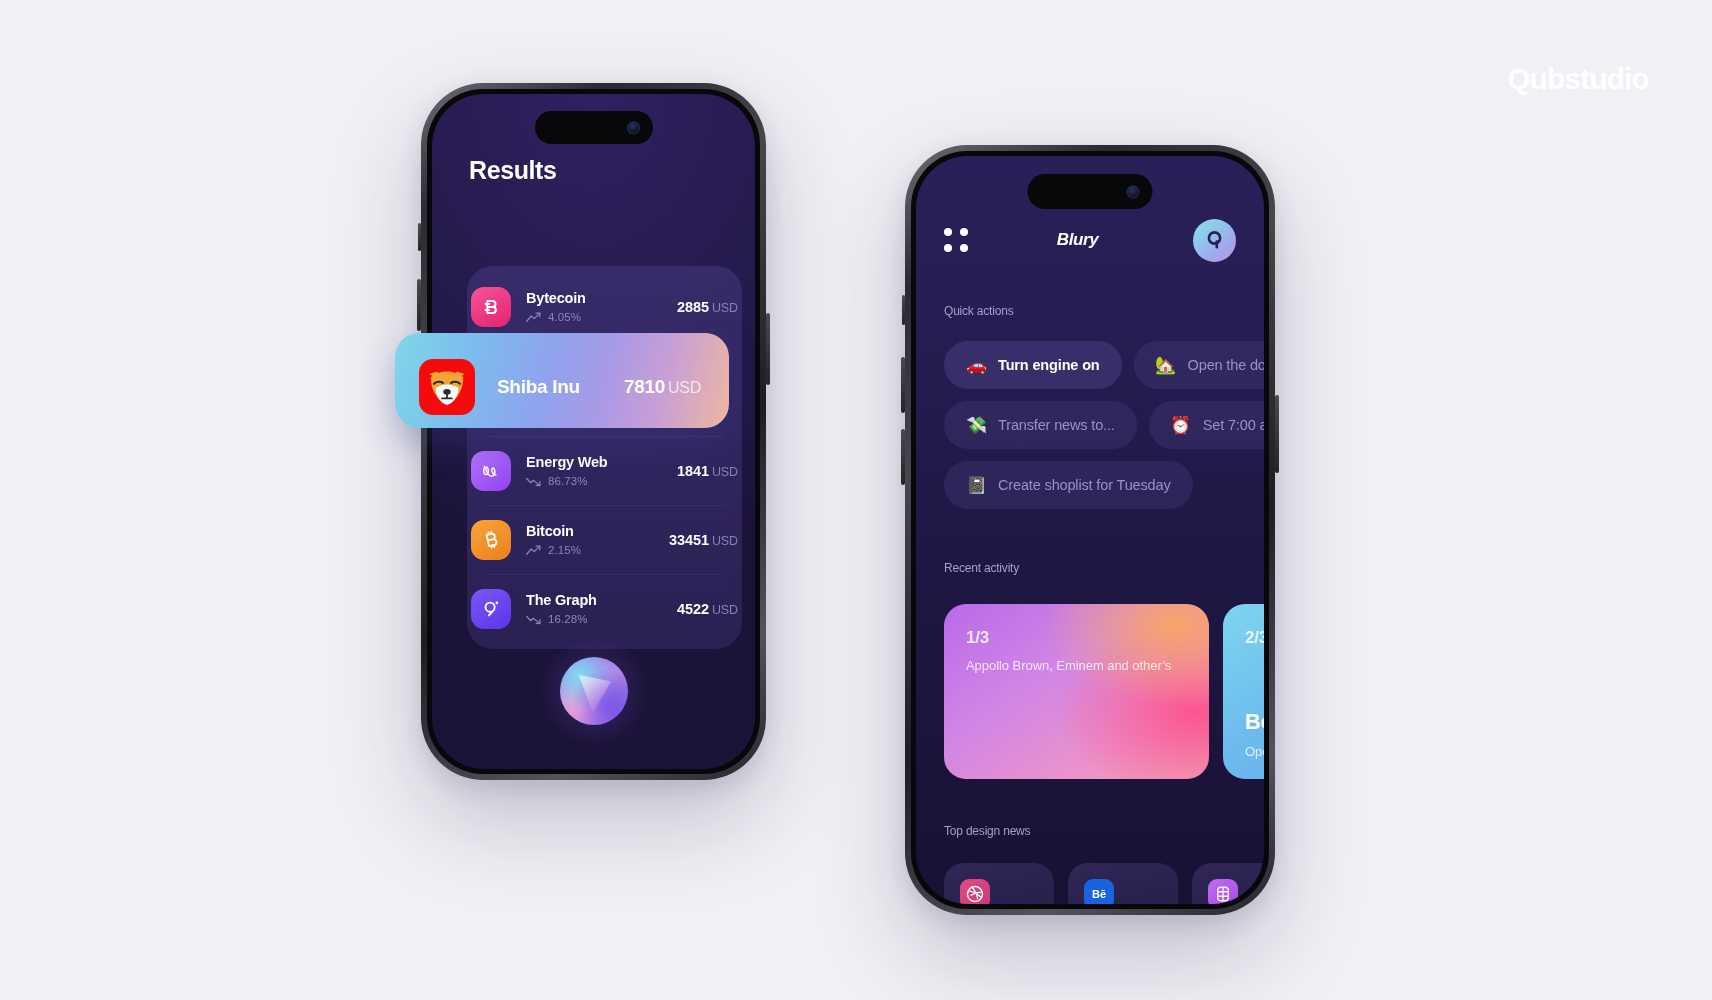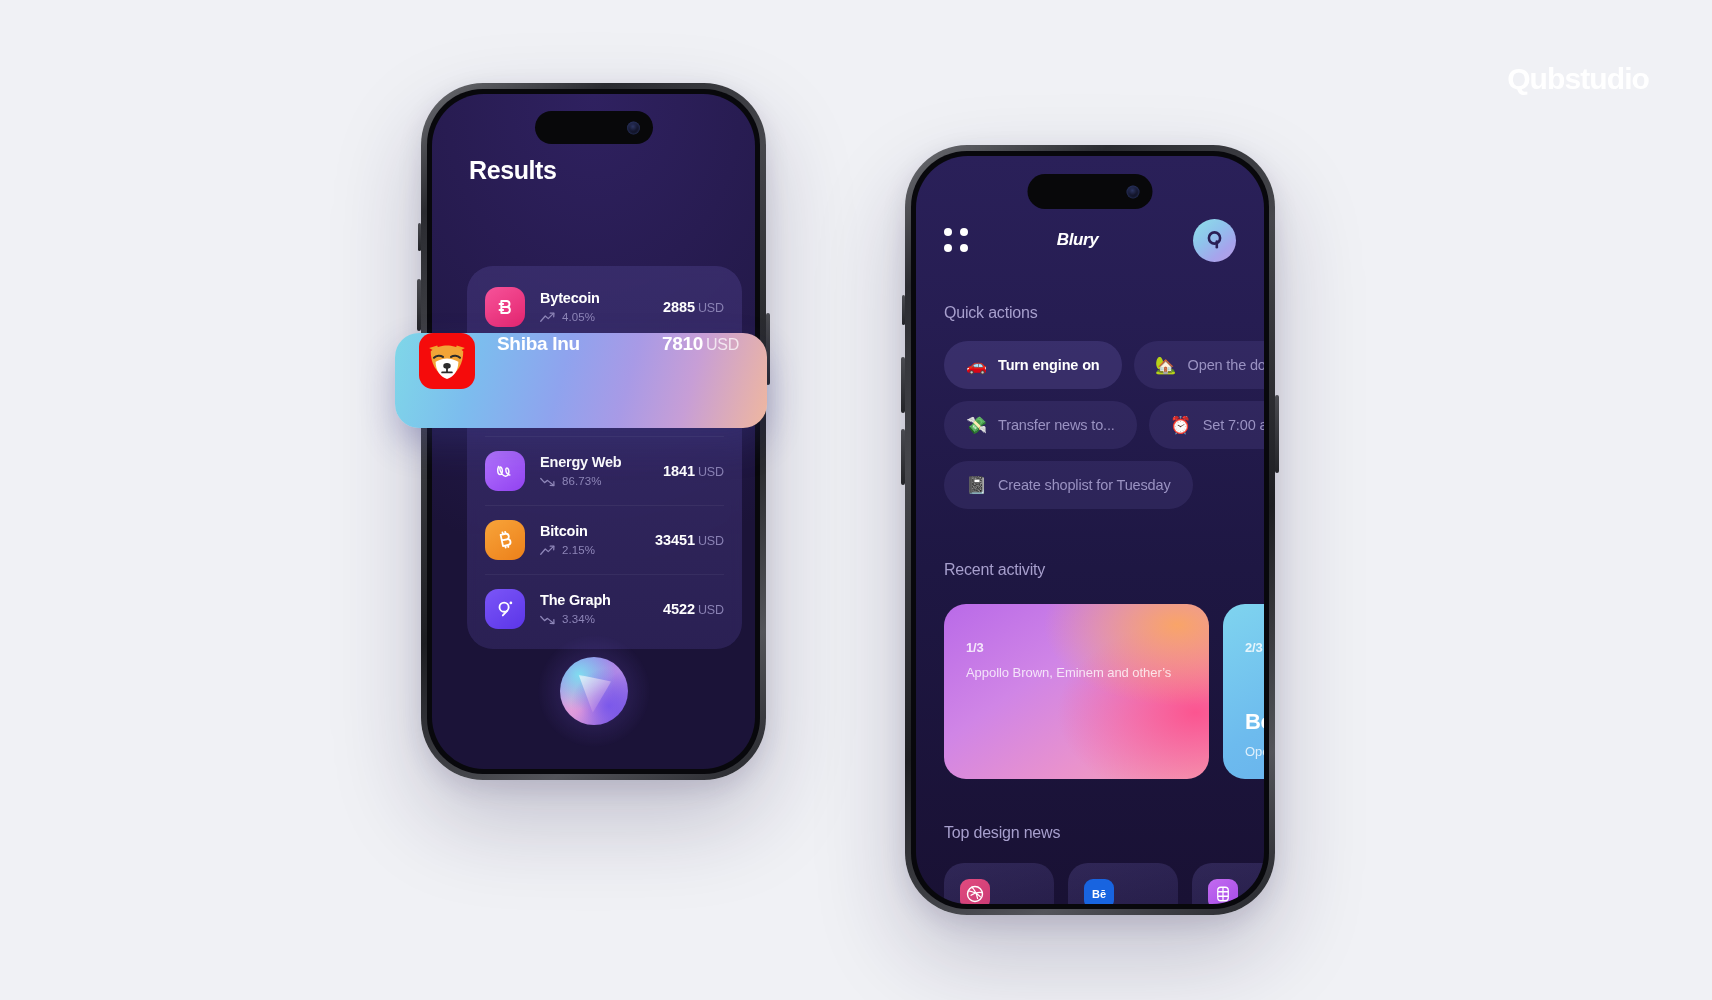--- a/index.html
+++ b/index.html
@@ -69,21 +69,21 @@
 
   .crypto-card{
     position:absolute; left:35px; top:172px; width:275px;
     background:linear-gradient(180deg, rgba(60,48,112,.78) 0%, rgba(49,38,95,.72) 100%);
     border-radius:26px;
     padding:6px 0 6px 0;
     backdrop-filter:blur(6px);
   }
   .c-row{
     display:flex; align-items:center;
-    height:69px; padding:0 18px;
+    height:69px; padding:0 4px;
     position:relative;
   }
   .c-row + .c-row::before{
     content:""; position:absolute; left:18px; right:18px; top:0; height:1px;
     background:rgba(255,255,255,.055);
   }
   .c-icon{
     width:40px;height:40px;border-radius:13px;flex:none;
     display:flex;align-items:center;justify-content:center;
     font-weight:700; color:#fff; font-size:21px;
@@ -91,25 +91,25 @@
   .c-mid{ margin-left:15px; flex:1 1 auto; min-width:0; }
   .c-name{ font-size:14.5px; font-weight:700; color:#fff; letter-spacing:-.2px; }
   .c-chg{ display:flex; align-items:center; gap:7px; margin-top:5px; }
   .c-chg svg{ width:15px;height:11px; display:block; }
   .c-chg span{ font-size:11.5px; color:#8e86b8; letter-spacing:.1px; }
   .c-price{ font-size:14.5px; font-weight:700; color:#fff; white-space:nowrap; letter-spacing:-.1px;text-align:right;}
   .c-price i{ font-style:normal; font-weight:400; color:#8a82b4; font-size:12.5px; margin-left:3px;}
 
   
   .float-row{
-    position:absolute; left:-26px; top:219px; width:372px; height:95px;
+    position:absolute; left:-26px; top:219px; width:334px; height:95px;
     border-radius:24px;
     background:linear-gradient(105deg,#7fd7e8 0%, #7cbdee 22%, #8fa3ee 45%, #a89ae6 62%, #c79ed6 78%, #efb79f 100%);
     box-shadow:0 16px 34px rgba(60,60,140,.30);
-    display:flex; padding:0 28px 0 24px;
+    display:flex; align-items:center; padding:13px 28px 0 24px;
     z-index:30;
   }
   .shiba-ic{
     width:56px;height:56px;border-radius:14px;flex:none;
     background:#f50b0b; position:relative; overflow:hidden;
     display:flex;align-items:center;justify-content:center;
   }
   .float-name{
     margin-left:22px; font-size:19px; font-weight:700; color:#fff;
     letter-spacing:-.3px; flex:1 1 auto;
@@ -153,21 +153,21 @@
   .grid-ic b{ width:8px;height:8px;border-radius:50%;background:#fff; display:block; }
   .p2-logo{ flex:1 1 auto; text-align:center; font-size:17px; font-weight:800; color:#fff;
             letter-spacing:-.4px; font-style:italic; margin-left:-6px; }
   .avatar{
     width:43px;height:43px;border-radius:50%; flex:none;
     background:linear-gradient(140deg,#8ee0e8 0%, #8fc3ec 40%, #a6a4ec 72%, #b89ce2 100%);
     display:flex;align-items:center;justify-content:center;
   }
   .avatar svg{ width:24px;height:24px; }
 
-  .sec-title{ position:absolute; left:28px; font-size:16px; color:#a79fcd; font-weight:400; letter-spacing:-.2px;}
+  .sec-title{ position:absolute; left:28px; font-size:12px; color:#a79fcd; font-weight:400; letter-spacing:-.2px;}
   #qa-title{ top:148px; }
   #ra-title{ top:405px; }
   #tdn-title{ top:668px; }
 
   .chips{ position:absolute; left:28px; top:185px; width:420px; }
   .chip-row{ display:flex; gap:12px; margin-bottom:12px; }
   .chip{
     display:flex; align-items:center; gap:11px;
     height:48px; padding:0 22px; border-radius:24px;
     background:rgba(116,104,188,.16);
@@ -185,21 +185,21 @@
   }
   .act-card.c1{
     background:
       radial-gradient(120% 110% at 88% 12%, #f9a468 0%, rgba(249,164,104,0) 42%),
       radial-gradient(95% 95% at 95% 62%, #fb5590 0%, rgba(251,85,144,0) 55%),
       linear-gradient(145deg,#b96ae8 0%, #d085e6 38%, #e992cd 70%, #f4a3b2 100%);
   }
   .act-card.c2{
     background:linear-gradient(150deg,#7fd4ef 0%, #6dbbee 45%, #62a8ea 100%);
   }
-  .act-num{ font-size:13px; font-weight:700; color:rgba(255,255,255,.82); letter-spacing:-.2px;margin-top:12px;}
+  .act-num{ font-size:17px; font-weight:700; color:rgba(255,255,255,.82); letter-spacing:-.2px;}
   .act-title{ margin-top:auto; font-size:22px; font-weight:700; color:#fff; line-height:1.15; letter-spacing:-.4px;}
   .act-sub{ margin-top:10px; font-size:13px; color:rgba(255,255,255,.78); letter-spacing:-.05px;}
 
   .news{ position:absolute; left:28px; top:707px; display:flex; gap:14px; }
   .news-card{
     width:110px; height:88px; border-radius:20px; flex:none;
     background:linear-gradient(165deg, rgba(112,100,182,.26), rgba(90,78,160,.14));
     padding:16px;
   }
   .news-ic{ width:30px;height:30px;border-radius:9px; display:flex;align-items:center;justify-content:center; }
@@ -295,21 +295,21 @@
                 <path d="M14.6 13.8 L9.6 19" stroke="#fff" stroke-width="2" stroke-linecap="round"></path>
               </svg>
           </div>
           <div class="c-mid">
             <div class="c-name">The Graph</div>
             <div class="c-chg">
               <svg viewBox="0 0 20 14">
                   <path d="M1 3 L6 8.5 L10 5.5 L18 12" stroke="#8e86b8" stroke-width="1.7" fill="none" stroke-linecap="round" stroke-linejoin="round"></path>
                   <path d="M18.5 7.2 L18.6 12.4 L13.6 12.2" stroke="#8e86b8" stroke-width="1.7" fill="none" stroke-linecap="round" stroke-linejoin="round"></path>
                 </svg>
-              <span>3.34%</span>
+              <span>16.28%</span>
             </div>
           </div>
           <div class="c-price"><b>4522</b><i>USD</i></div>
         </div>
       </div>
 
       <div class="siri-wrap">
         <div class="siri-glow"></div>
         <div class="siri"></div>
       </div>

